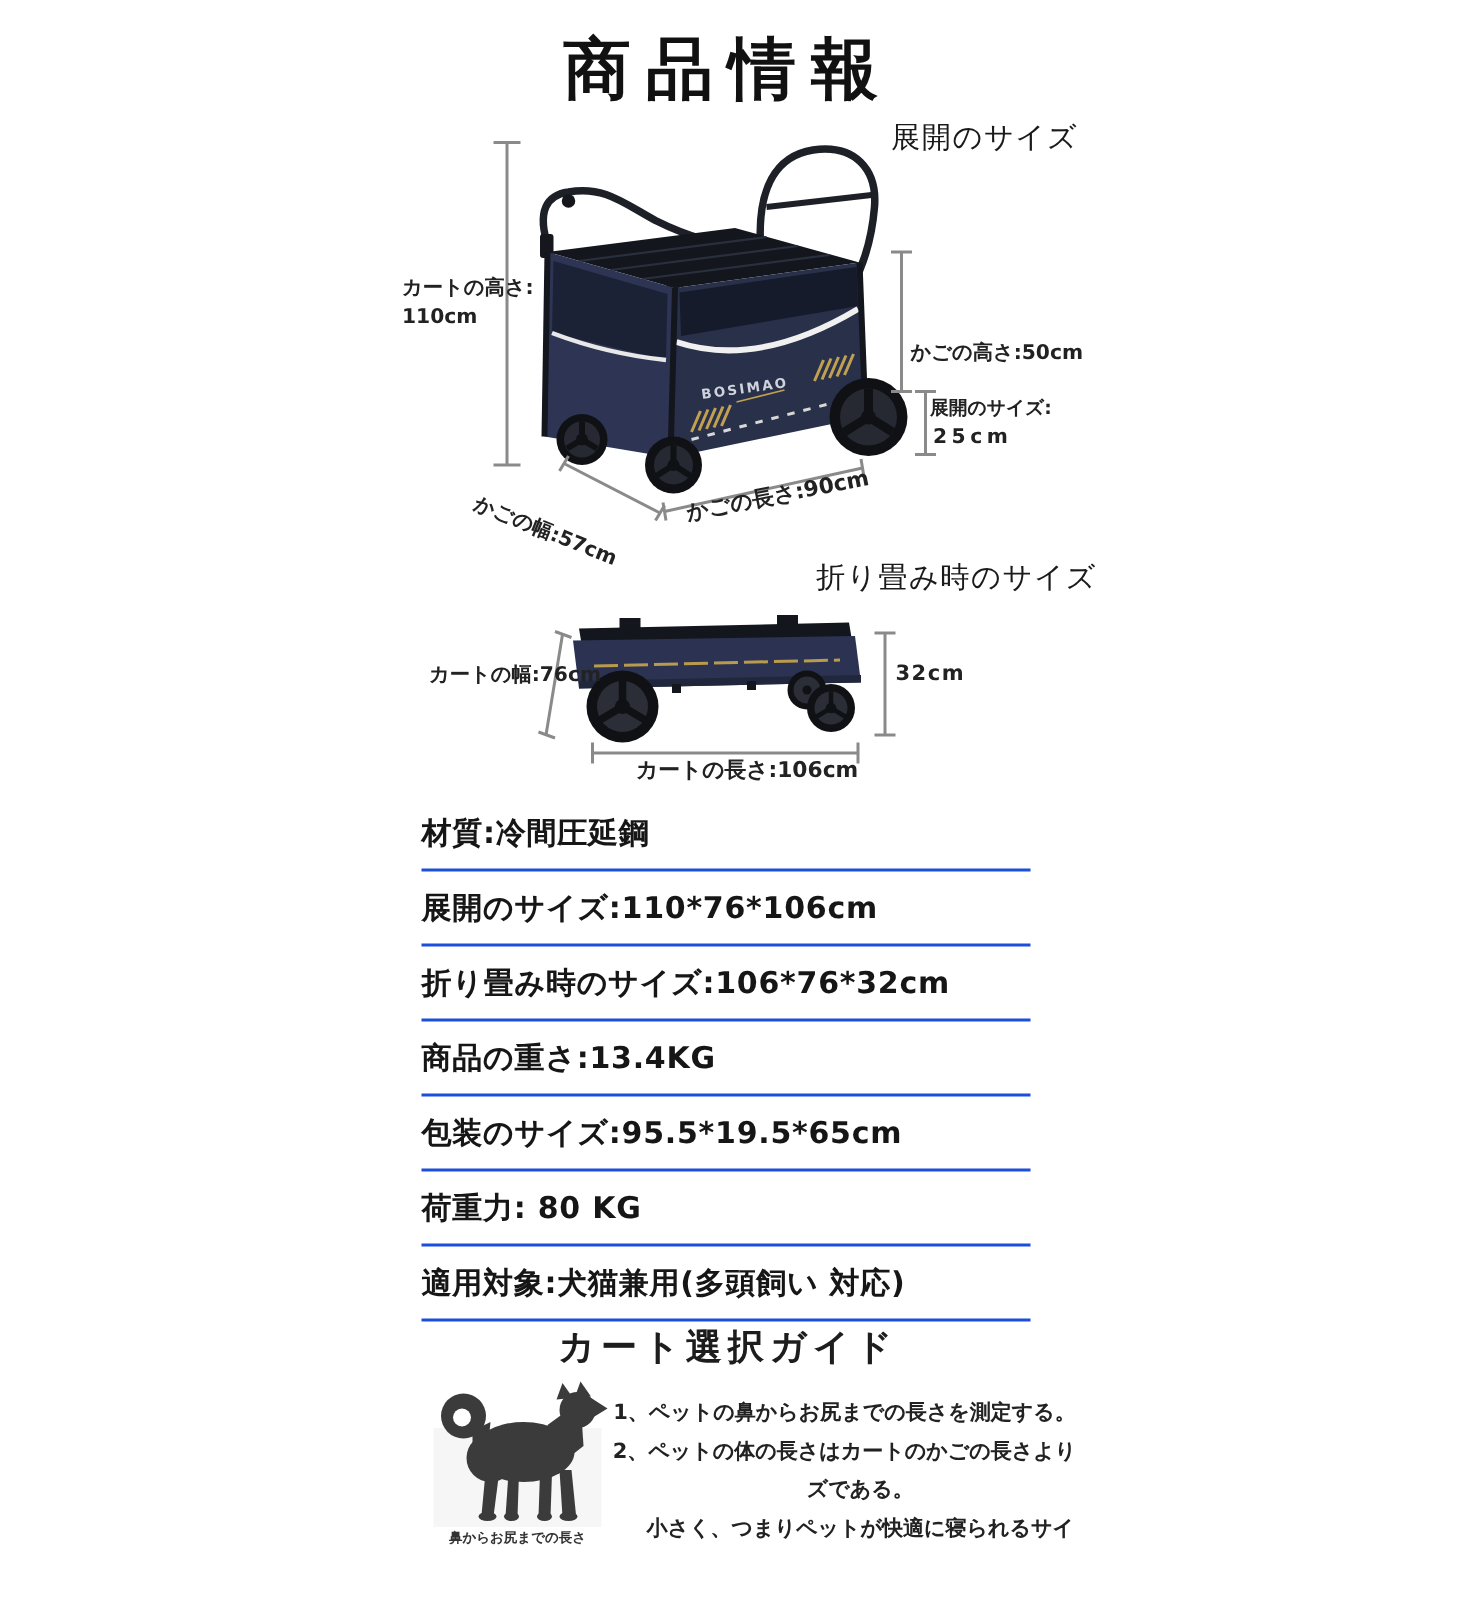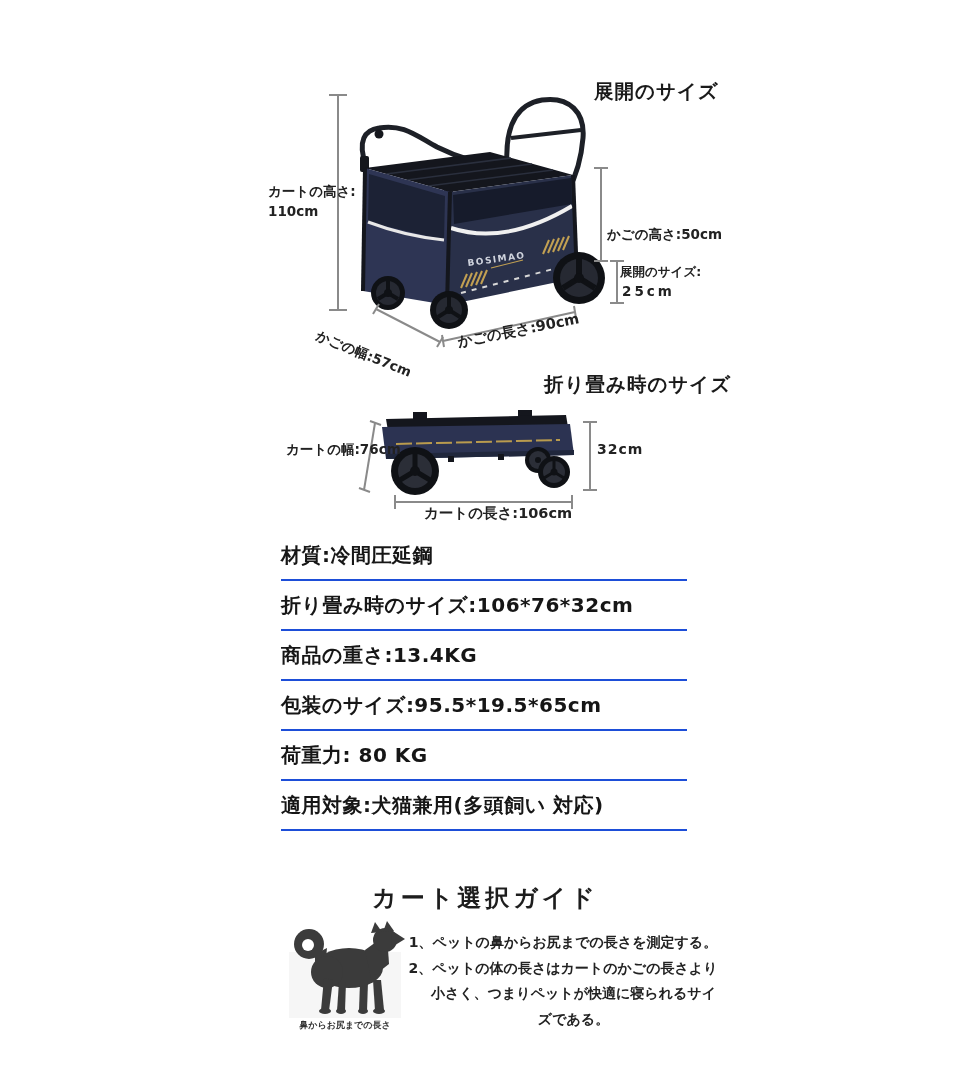--- a/index.html
+++ b/index.html
@@ -6,21 +6,21 @@
   #page{
     position:relative;width:971px;height:1080px;background:#ffffff;overflow:hidden;
     font-family:"DejaVu Sans","Liberation Sans",sans-serif;color:#1d1d1d;
   }
   .abs{position:absolute;}
   .page-title{
     left:0;top:16px;width:971px;text-align:center;
     font-size:45px;font-weight:900;letter-spacing:10px;color:#111;
   }
   .sec-heading{
-    font-size:19.5px;font-weight:700;color:#1a1a1a;letter-spacing:1px;
+    font-size:19.5px;font-weight:400;color:#1a1a1a;letter-spacing:1px;
   }
   .dim-label{font-size:13.5px;font-weight:700;color:#222;white-space:nowrap;}
   .dim-label.small{font-size:12.5px;}
   .dim-label.spaced{letter-spacing:3px;}
   .rot{transform-origin:left top;display:inline-block;}
   .spec-table{left:281px;top:531px;width:406px;}
   .spec-row{
     height:48px;display:flex;align-items:center;
     border-bottom:2px solid #1d4ed8;
     font-size:20px;font-weight:700;letter-spacing:.5px;color:#161616;white-space:nowrap;
@@ -36,20 +36,21 @@
     left:287px;top:1019px;width:116px;text-align:center;
     font-size:9px;font-weight:700;color:#333;white-space:nowrap;
   }
   svg{display:block;}
 </style>
 </head>
 <body>
 
 <div id="page">
 
+  <div class="abs page-title">商品情報</div>
 
   <div class="abs sec-heading" style="left:594px;top:78px;">展開のサイズ</div>
 
   <svg class="abs" style="left:265px;top:88px;" width="380" height="278" viewBox="0 0 380 278">
 
     <g>
       <path d="M242,76 C240,38 252,16 277,12 C305,8 320,25 318,50 C316,74 310,90 303,103" fill="none" stroke="#1d2027" stroke-width="5" stroke-linecap="round"></path>
       <line x1="246" y1="50" x2="316" y2="42" stroke="#1d2027" stroke-width="4"></line>
       <path d="M303,103 L296,114" stroke="#1d2027" stroke-width="5" stroke-linecap="round"></path>
     </g>
@@ -189,20 +190,21 @@
         <line x1="214" y1="85" x2="214" y2="99"></line>
     </g>
   </svg>
 
   <div class="abs dim-label" style="left:286px;top:441px;">カートの幅:76cm</div>
   <div class="abs dim-label" style="left:597px;top:441px;font-size:14px;letter-spacing:1px;">32cm</div>
   <div class="abs dim-label" style="left:424px;top:504px;font-size:14.5px;">カートの長さ:106cm</div>
 
   <div class="abs spec-table">
     <div class="spec-row">材質:冷間圧延鋼</div>
+    <div class="spec-row">展開のサイズ:110*76*106cm</div>
     <div class="spec-row">折り畳み時のサイズ:106*76*32cm</div>
     <div class="spec-row">商品の重さ:13.4KG</div>
     <div class="spec-row">包装のサイズ:95.5*19.5*65cm</div>
     <div class="spec-row">荷重力: 80 KG</div>
     <div class="spec-row">適用対象:犬猫兼用(多頭飼い 対応)</div>
   </div>
 
   <div class="abs guide-heading">カート選択ガイド</div>
 
   <svg class="abs" style="left:287px;top:920px;" width="120" height="102" viewBox="0 0 120 102">
@@ -226,17 +228,17 @@
       <ellipse cx="38" cy="91" rx="6" ry="3"></ellipse>
       <ellipse cx="54" cy="91" rx="5" ry="3"></ellipse>
     </g>
     <circle cx="21" cy="25" r="6" fill="#ffffff"></circle>
   </svg>
   <div class="abs dog-caption">鼻からお尻までの長さ</div>
 
   <div class="abs guide-text">
     <div class="guide-line">1、ペットの鼻からお尻までの長さを測定する。</div>
     <div class="guide-line">2、ペットの体の長さはカートのかごの長さより</div>
+    <div class="guide-line indent">ズである。</div>
     <div class="guide-line indent">小さく、つまりペットが快適に寝られるサイ</div>
-    <div class="guide-line indent">ズである。</div>
   </div>
 
 </div>
 
 </body></html>

